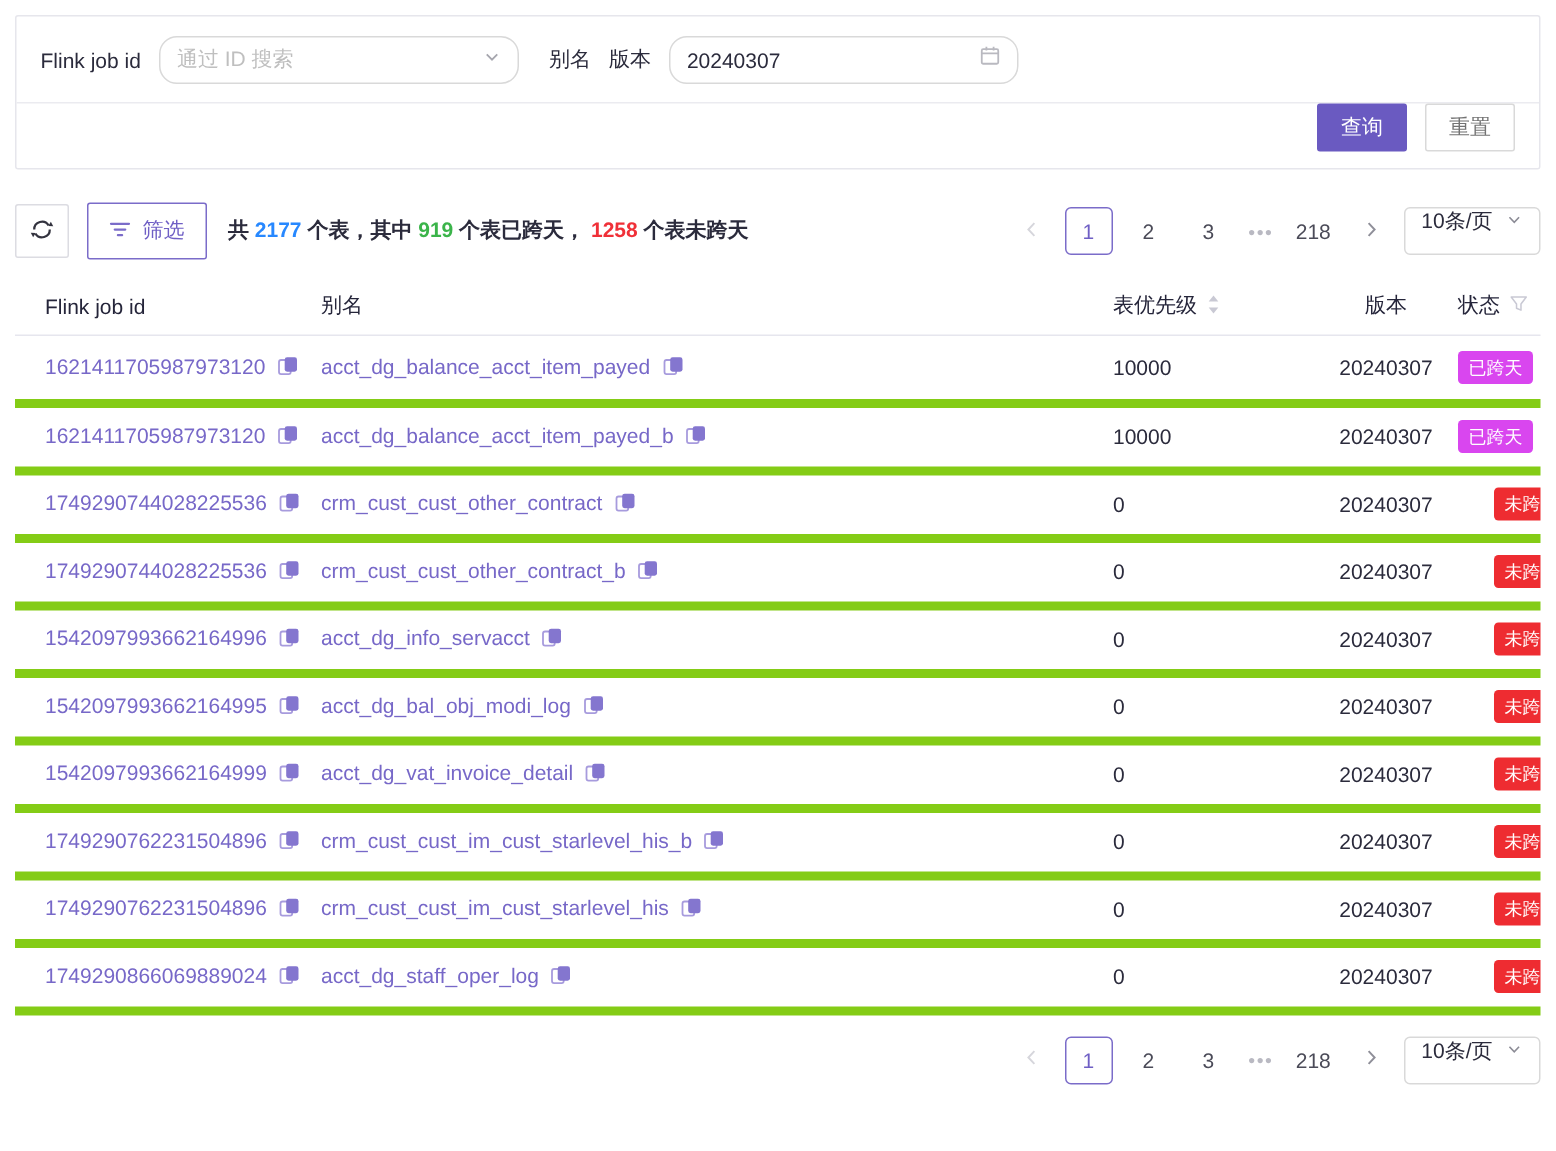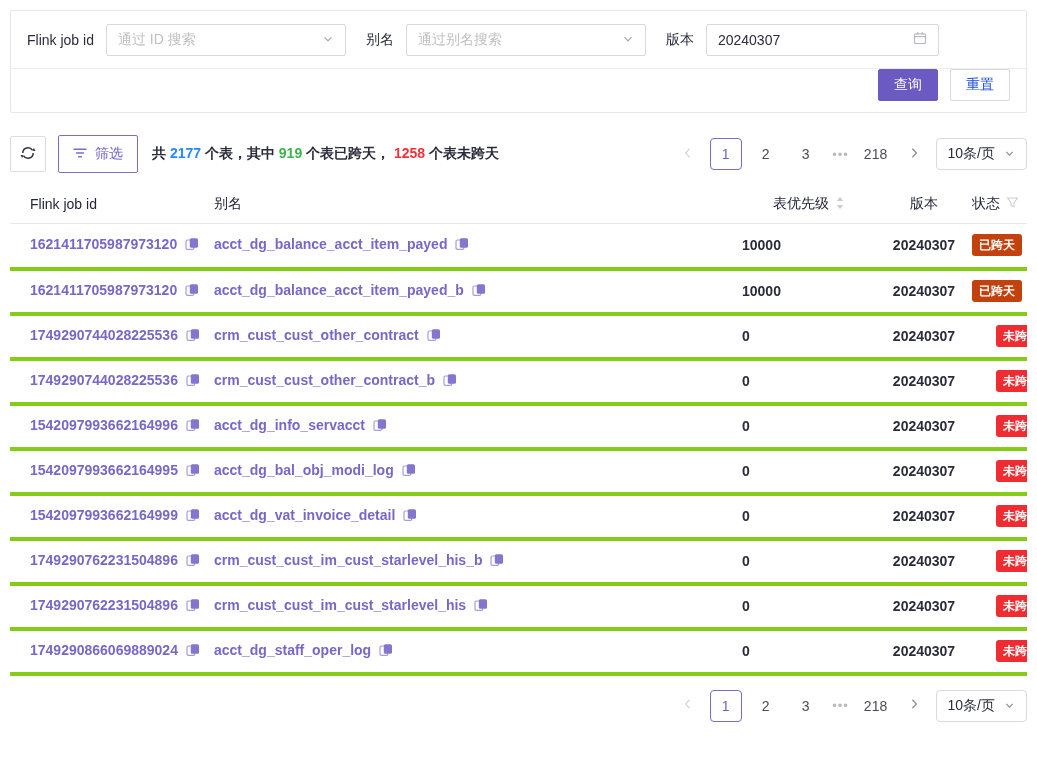--- a/index.html
+++ b/index.html
@@ -7,32 +7,32 @@
     width: 1037px; height: 767px; background: #ffffff;
     font-family: "Liberation Sans", "DejaVu Sans", sans-serif;
     color: #2b2b3c; overflow: hidden;
   }
   
   .filter-card { margin: 10px 10px 0; border: 1px solid #e6e6ec; border-radius: 2px; background:#fff; }
   .card-header { height: 34px; line-height: 34px; padding: 0 16px; font-size: 14px; border-bottom: 1px solid #ebebf0; }
   .card-body { height: 58px; display: flex; align-items: center; padding: 0 16px; border-bottom: 1px solid #ebebf0; }
   .f-label { font-size: 14px; margin-right: 12px; white-space: nowrap; }
   .select, .datepicker {
-    height: 32px; border: 1px solid #d9d9d9; border-radius: 2px; background: #fff;
+    height: 32px; border: 1px solid #d9d9d9; border-radius: 12px; background: #fff;
     display: flex; align-items: center; justify-content: space-between;
     padding: 0 11px; margin-right: 20px; cursor: pointer;
   }
   .select { width: 240px; }
   .datepicker { width: 233px; margin-right: 0; }
   .placeholder { color: #bfbfbf; font-size: 14px; }
   .date-value { font-size: 14px; color: #2b2b3c; }
   .card-footer { height: 43px; display: flex; align-items: flex-start; justify-content: flex-end; gap: 12px; padding: 0 16px; }
   .btn {
     height: 32px; padding: 0 15px; font-size: 14px; border-radius: 2px;
-    border: 1px solid #d9d9d9; background: #fff; color: #1d4ed8; cursor: pointer;
+    border: 1px solid #d9d9d9; background: #fff; color: #737373; cursor: pointer;
     font-family: inherit;
   }
   .btn.primary { background: #6a5ac1; border-color: #6a5ac1; color: #fff; }
   
   .toolbar { display: flex; align-items: center; gap: 12px; margin: 22px 10px 0; }
   .icon-btn {
     width: 36px; height: 36px; border: 1px solid #dcdce2; border-radius: 2px; background: #fff;
     display: flex; align-items: center; justify-content: center; cursor: pointer;
   }
   .filter-btn {
@@ -52,73 +52,65 @@
   }
   .pg-arrow.disabled { color: #d6d6dc; cursor: default; }
   .pg-item {
     min-width: 32px; height: 32px; background: none; border: 1px solid transparent;
     font-size: 14px; color: #4b4b58; cursor: pointer; border-radius: 4px; font-family: inherit;
   }
   .pg-item.active { border-color: #7b6cc9; color: #6f5fc5; }
   .pg-ellipsis { color: #b9b9c2; width: 22px; text-align: center; font-size: 13px; letter-spacing: 1px; }
   .pg-size {
     height: 32px; border: 1px solid #d9d9d9; border-radius: 4px; background: #fff;
-    display: flex; align-items: center; gap: 9px; padding: 0 11px; font-size: 14px; cursor: pointer;
+    display: flex; align-items: flex-start; gap: 9px; padding: 0 11px; font-size: 14px; cursor: pointer;
   }
   
   .table-wrap { margin: 12px 10px 0; }
   table { width: 100%; border-collapse: collapse; table-layout: fixed; }
   thead th {
     font-size: 14px; font-weight: 500; color: #25253a; text-align: left;
     padding: 10px 8px; border-bottom: 1px solid #e6e6ee;
   }
   th .th-inner { display: flex; align-items: center; gap: 6px; }
-  th.c3 .th-inner { justify-content: center; }
+  th.c3 .th-inner { justify-content: flex-start; }
   th.c1, td.c1 { padding-left: 20px; }
   th.c4 { text-align: center; }
   tbody td {
     font-size: 14px; height: 45px; padding: 0 8px;
-    border-bottom: 4px solid #84cc16; color: #2b2b3c; white-space: nowrap; overflow: hidden; font-weight: bold;
+    border-bottom: 6px solid #84cc16; color: #2b2b3c; white-space: nowrap; overflow: hidden;
   }
   td.c3 { text-align: left; padding-right: 28px; }
   td.c4 { text-align: center; }
   td.c5 { padding-right: 4px; }
   .link { color: #7768c8; cursor: pointer; }
   .copy { margin-left: 8px; cursor: pointer; display: inline-block; vertical-align: -2px; }
   .badge {
     display: inline-block; padding: 2px 7px; border-radius: 3px;
     font-size: 12px; line-height: 18px; color: #fff; white-space: nowrap;
   }
-  .badge.green { background: #c2410c; }
+  .badge.green { background: #d946ef; }
   .badge.red   { background: #ee2c31; margin-left: 24px; }
   .bottom-pager-row { display: flex; margin: 14px 10px 0; }
 </style>
 </head>
 <body>
 
 <div class="filter-card">
   <div class="card-body">
     <span class="f-label">Flink job id</span>
     <div class="select">
       <span class="placeholder">通过 ID 搜索</span>
       <span>
         <svg width="12" height="12" viewBox="0 0 12 12">
             <path d="M2.5 4.2 L6 7.8 L9.5 4.2" fill="none" stroke="#a6a6ae" stroke-width="1.2"></path>
           </svg>
       </span>
     </div>
     <span class="f-label">别名</span>
-    <div class="select">
-      <span class="placeholder">通过别名搜索</span>
-      <span>
-        <svg width="12" height="12" viewBox="0 0 12 12">
-            <path d="M2.5 4.2 L6 7.8 L9.5 4.2" fill="none" stroke="#a6a6ae" stroke-width="1.2"></path>
-          </svg>
-      </span>
-    </div>
     <span class="f-label">版本</span>
     <div class="datepicker">
       <span class="date-value">20240307</span>
       <span>
         <svg width="14" height="14" viewBox="0 0 14 14">
           <rect x="1.5" y="2.8" width="11" height="9.7" rx="1" fill="none" stroke="#b9b9c0" stroke-width="1.2"></rect>
           <line x1="1.5" y1="5.6" x2="12.5" y2="5.6" stroke="#b9b9c0" stroke-width="1.2"></line>
           <line x1="4.6" y1="1.2" x2="4.6" y2="3.6" stroke="#b9b9c0" stroke-width="1.2"></line>
           <line x1="9.4" y1="1.2" x2="9.4" y2="3.6" stroke="#b9b9c0" stroke-width="1.2"></line>
         </svg>

